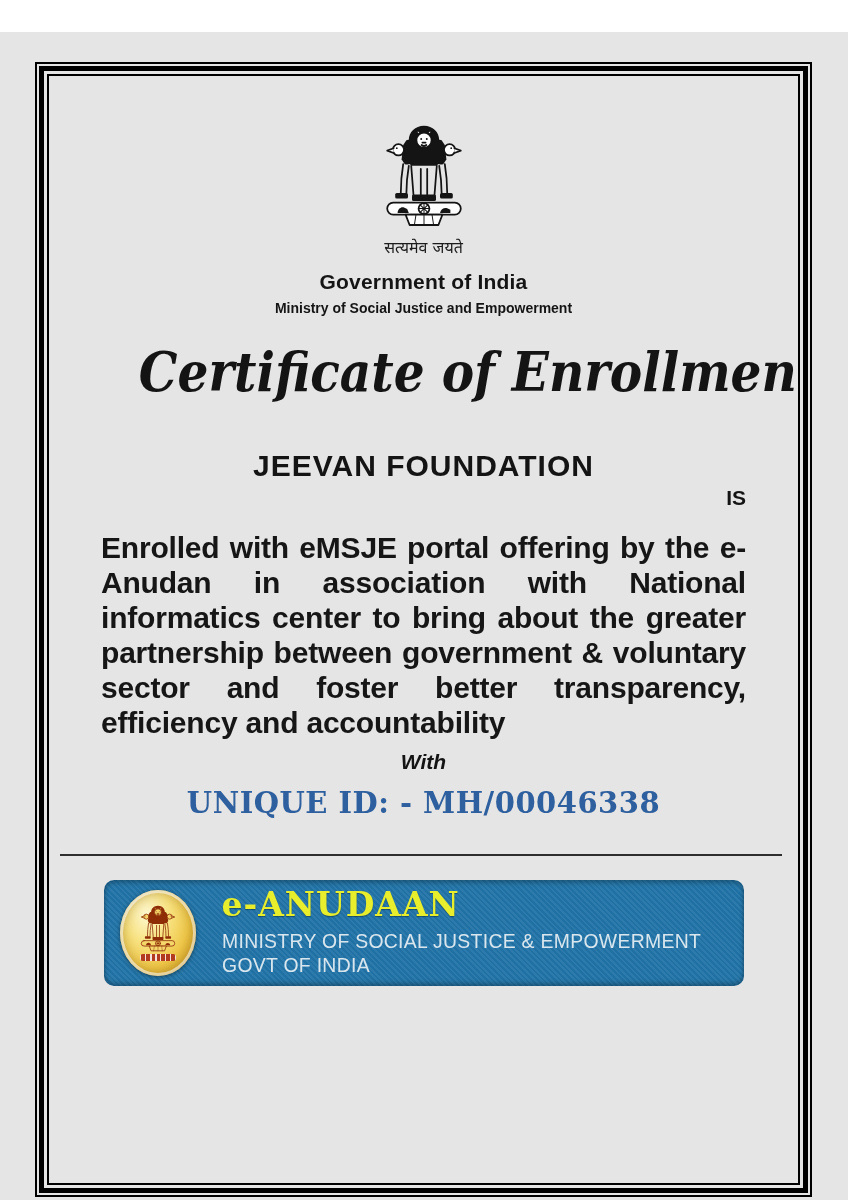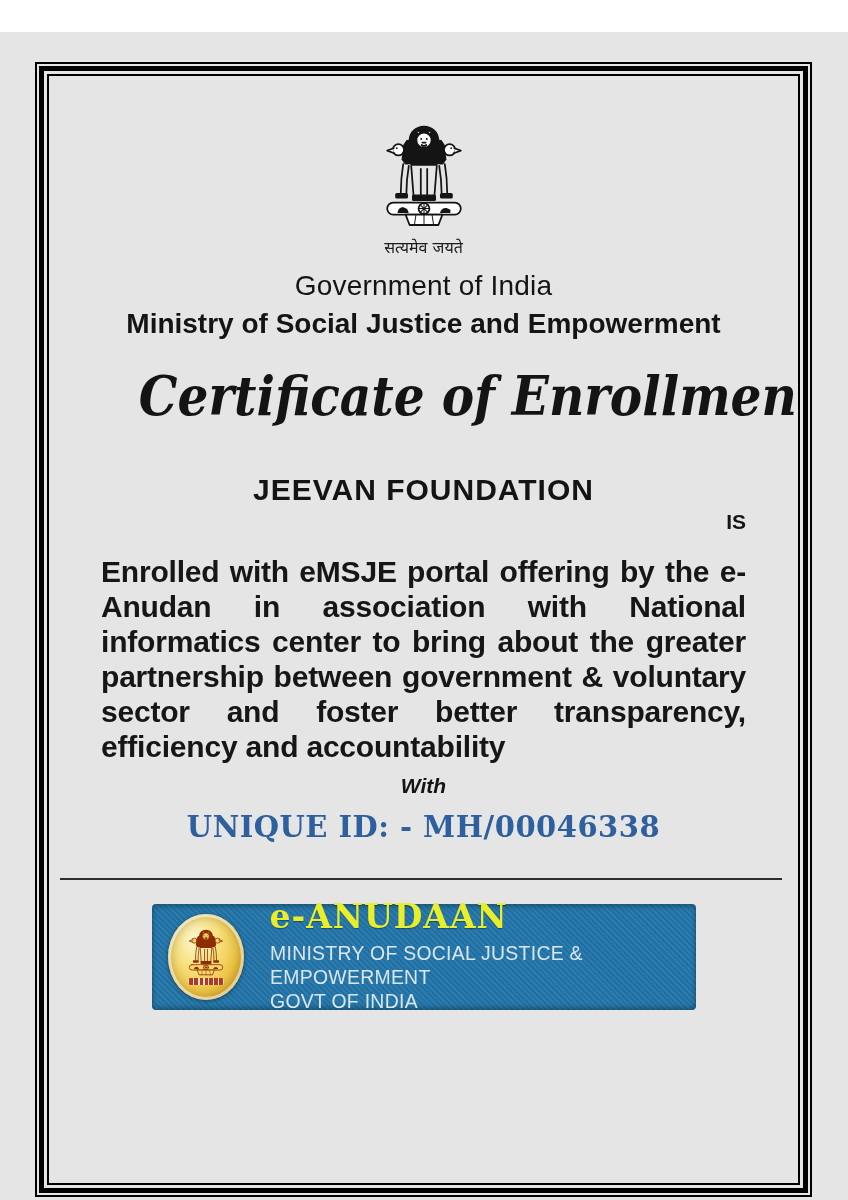--- a/index.html
+++ b/index.html
@@ -16,22 +16,22 @@
   .frame-mid{border:5px solid #000;padding:3px;height:100%;box-sizing:border-box;}
   .frame-inner{
     border:2px solid #000;height:100%;box-sizing:border-box;
     padding:0 52px;text-align:center;overflow:hidden;
   }
   
   .emblem-wrap{margin-top:48px;}
   .emblem-svg{width:96px;height:106px;color:#141414;--emblem-bg:#ffffff;display:inline-block;}
   .motto{font-family:"DejaVu Sans",sans-serif;font-size:16px;margin-top:2px;color:#1c1c1c;}
   
-  .gov-title{margin-top:12px;font-size:28px;font-weight:normal;letter-spacing:0.2px;}
-  .gov-subtitle{margin-top:6px;font-size:28px;font-weight:bold;}
+  .gov-title{margin-top:12px;font-size:21px;font-weight:bold;letter-spacing:0.2px;}
+  .gov-subtitle{margin-top:6px;font-size:14px;font-weight:bold;}
   .script-title{
     margin-top:24px;font-family:"DejaVu Serif","Liberation Serif",serif;
     font-style:italic;font-weight:bold;font-size:54px;line-height:1.2;
     display:inline-block;transform:scaleX(0.9);transform-origin:center;
     white-space:nowrap;
   }
   .script-row{margin-top:0;}
   .to-label{margin-top:38px;font-size:21px;font-weight:bold;}
   .recipient{
     margin-top:44px;font-family:Liberation Sans, sans-serif;
@@ -45,21 +45,21 @@
   .with-label{margin-top:10px;font-size:21px;font-weight:bold;font-style:italic;}
   .unique-id{
     margin-top:12px;font-family:"DejaVu Serif","Liberation Serif",serif;
     font-weight:bold;font-size:29px;letter-spacing:0.5px;color:#2E5F9E;
   }
   hr.divider{
     border:none;border-top:2px solid #2e2e2e;width:722px;margin:34px 0 0 -41px;
   }
   
   .banner{
-    margin:24px auto 0 auto;width:544px;height:106px;border-radius:4px;
+    margin:24px auto 0 auto;width:640px;height:106px;border-radius:10px;
     background-color:#2174A8;
     background-image:
       repeating-linear-gradient(45deg, rgba(255,255,255,0.05) 0 2px, rgba(0,0,0,0.03) 2px 4px);
     box-shadow:inset 0 3px 4px rgba(0,0,0,0.25), inset 0 -3px 4px rgba(0,0,0,0.25);
     display:flex;align-items:center;text-align:left;
   }
   .badge{
     margin-left:16px;width:76px;height:86px;border-radius:50%;
     background:radial-gradient(ellipse at 35% 28%, #fdf7cf 0%, #f8e382 32%, #eec647 62%, #c8951f 92%, #b07f12 100%);
     box-shadow:inset 0 0 0 3px rgba(255,255,255,0.55), inset 0 0 14px rgba(120,80,5,0.55), 0 1px 4px rgba(0,0,0,0.45);

